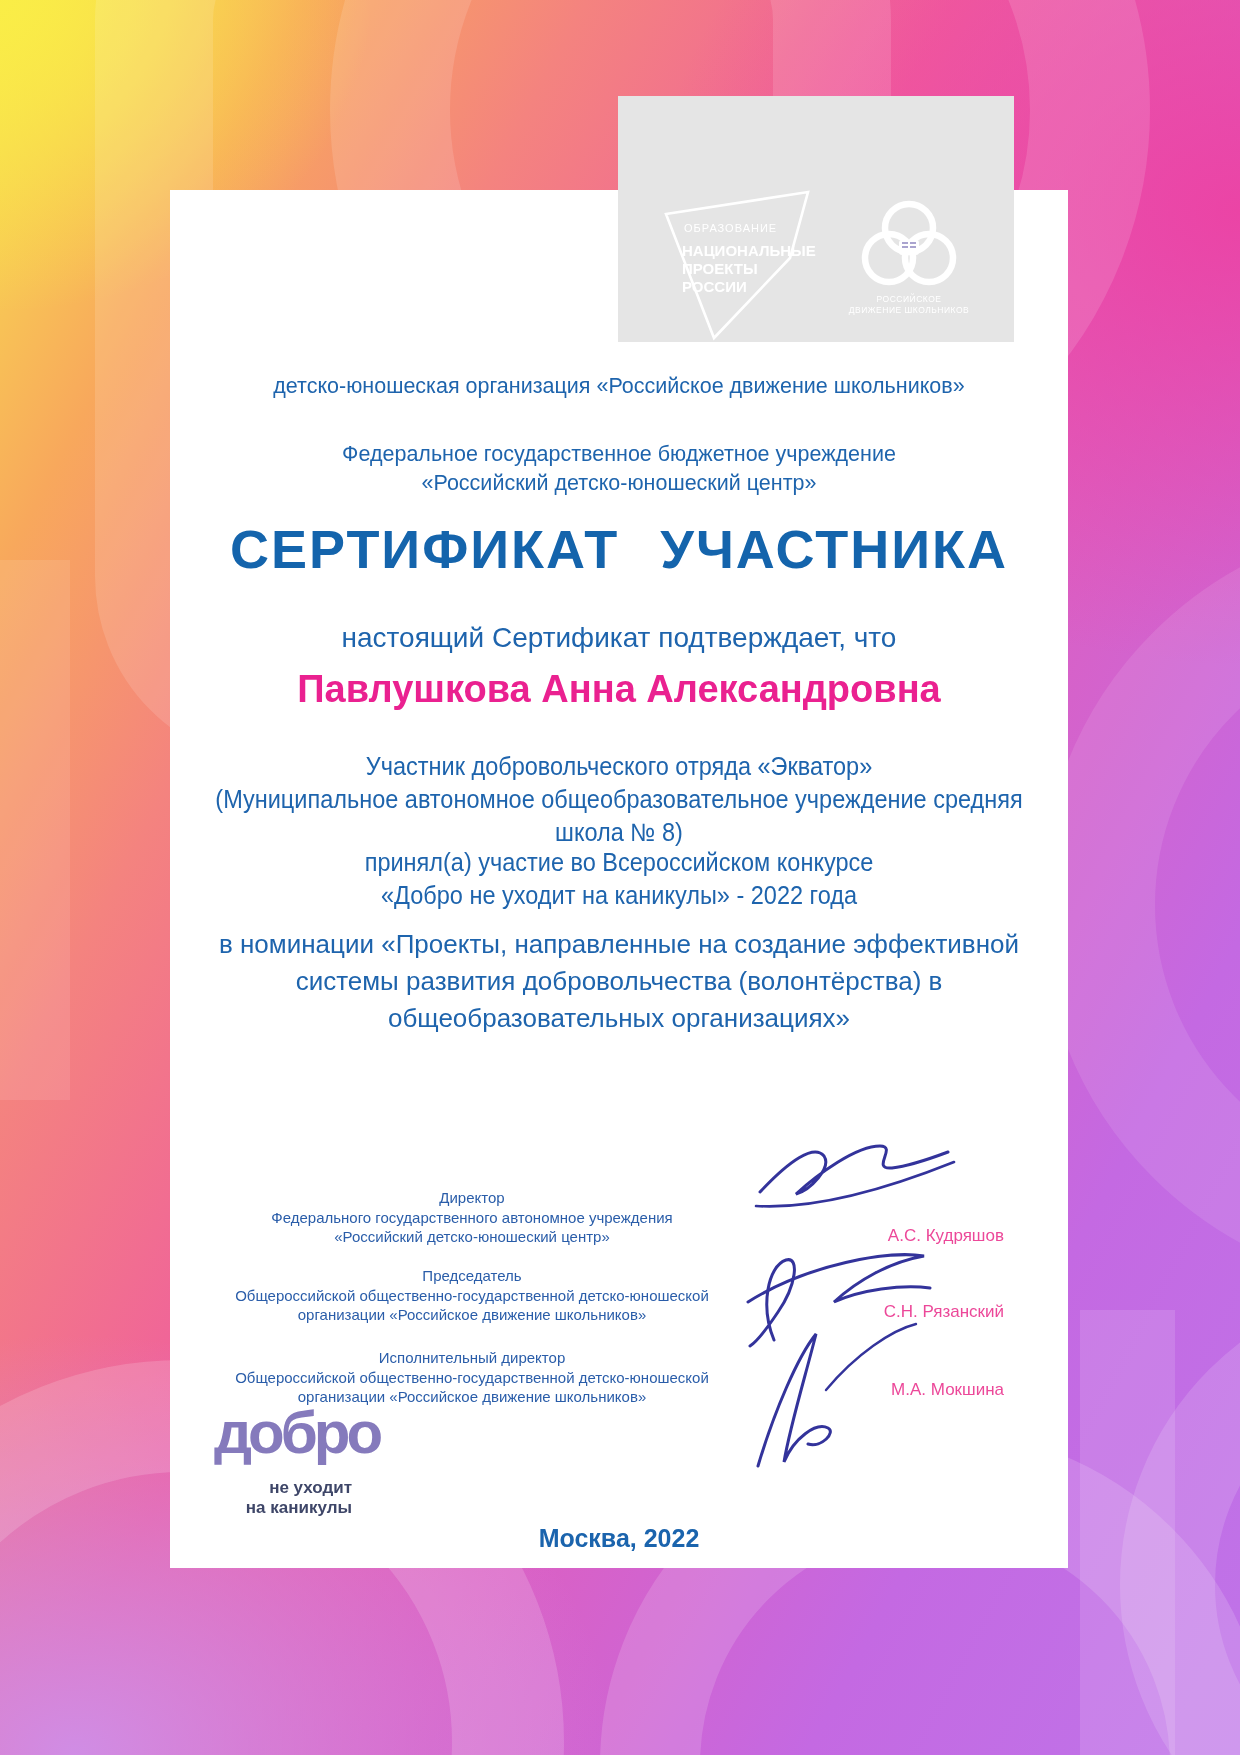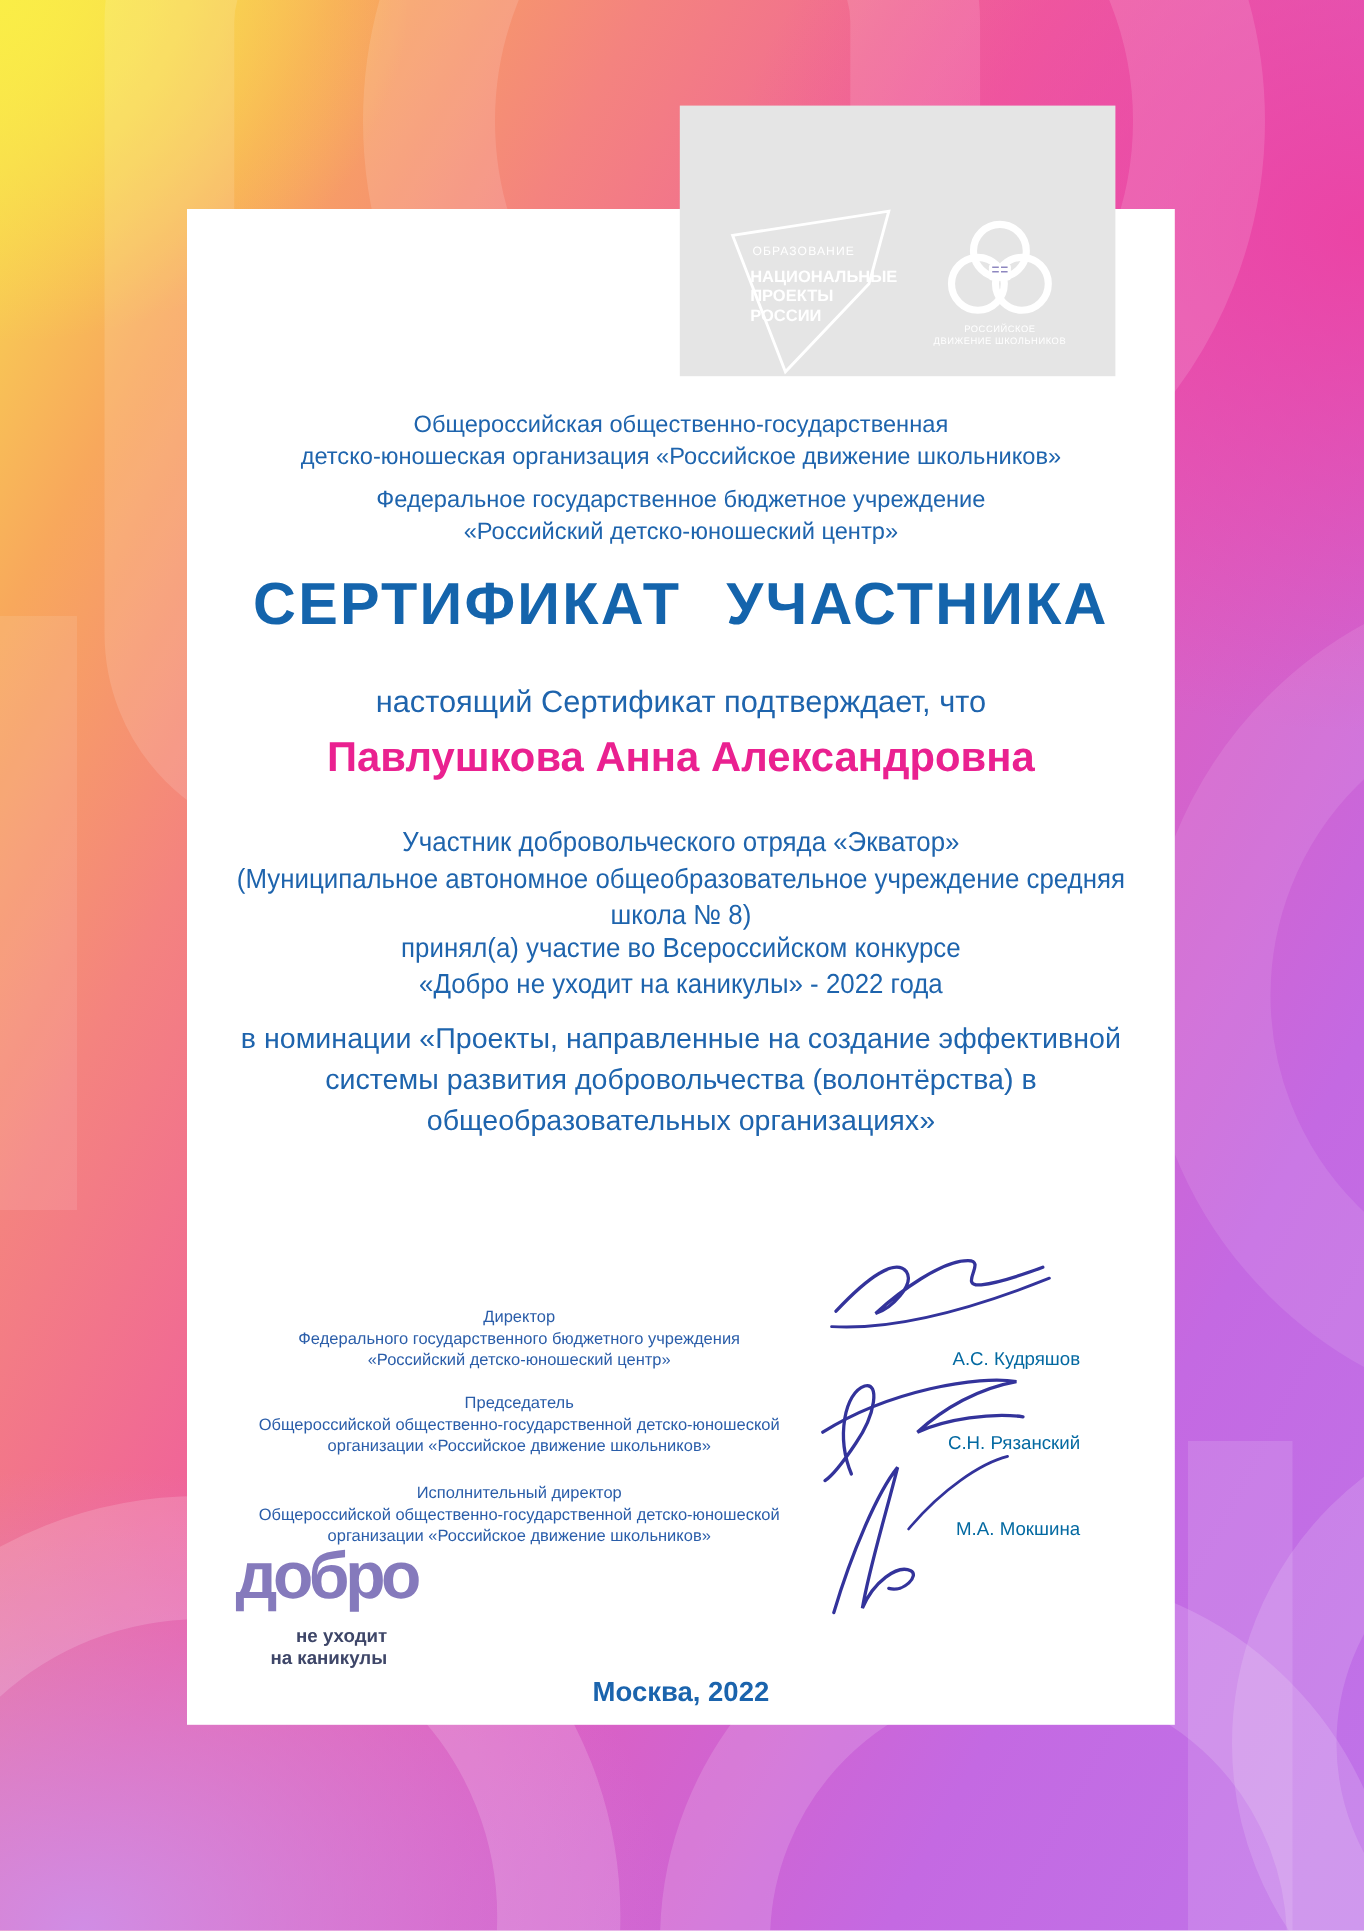--- a/index.html
+++ b/index.html
@@ -26,21 +26,21 @@
   .title { top:328px; font-size:54px; font-weight:bold; color:#1464ac; letter-spacing:2px; word-spacing:24px; }
   .confirm { top:432px; font-size:28px; }
   .name  { top:478px; font-size:38px; font-weight:bold; color:#ea2190; }
   .cond  { transform:scaleX(.94); transform-origin:50% 0; }
   .detail1 { top:560px; font-size:25px; line-height:33px; }
   .detail2 { top:656px; font-size:25px; line-height:33px; }
   .nomin { top:736px; font-size:26px; line-height:37px; }
 
   .role { position:absolute; left:52px; width:500px; font-size:15px; line-height:19.5px; color:#2a5da9; text-align:center; }
   .role1 { top:998px; } .role2 { top:1076px; } .role3 { top:1158px; }
-  .signame { position:absolute; right:86px; font-size:17px; color:#0369a1; text-align:right; }
+  .signame { position:absolute; right:64px; font-size:17px; color:#ec4899; text-align:right; }
   .signame1 { top:1036px; } .signame2 { top:1112px; } .signame3 { top:1190px; }
   .sig { position:absolute; }
   .sig1 { left:582px; top:940px; } .sig2 { left:568px; top:1052px; } .sig3 { left:560px; top:1128px; }
 
   .dobro { position:absolute; left:44px; top:1208px; font-size:60px; font-weight:bold; letter-spacing:-4px; color:#857abc; }
   .dobro-sub { position:absolute; left:40px; top:1288px; width:142px; text-align:right; font-size:17px; line-height:20px; font-weight:bold; color:#3e4668; }
   .moscow { top:1298px; font-size:25px; font-weight:bold; color:#1b64ad;margin-top:36px; }
 
   svg text { font-family:"Liberation Sans", sans-serif; }
 </style>
@@ -75,21 +75,20 @@
         <circle cx="45" cy="64" r="24" fill="none" stroke="#ffffff" stroke-width="6.5"></circle>
         <circle cx="85" cy="64" r="24" fill="none" stroke="#ffffff" stroke-width="6.5"></circle>
         <rect x="55" y="46" width="20" height="15" rx="3" fill="#ffffff"></rect>
         <path d="M58,49 h6 M58,53 h6 M66,49 h6 M66,53 h6" stroke="#8e87c0" stroke-width="1.4" fill="none"></path>
         <text x="65" y="108" fill="#ffffff" font-size="8.5" text-anchor="middle" letter-spacing="0.5">РОССИЙСКОЕ</text>
         <text x="65" y="119" fill="#ffffff" font-size="8.5" text-anchor="middle" letter-spacing="0.5">ДВИЖЕНИЕ ШКОЛЬНИКОВ</text>
       </svg>
     </div>
 
     <div class="ctext org">
-      <div>Общероссийская общественно-государственная</div>
       <div>детско-юношеская организация «Российское движение школьников»</div>
     </div>
     <div class="ctext org org2">
       <div>Федеральное государственное бюджетное учреждение</div>
       <div>«Российский детско-юношеский центр»</div>
     </div>
 
     <div class="ctext title">СЕРТИФИКАТ УЧАСТНИКА</div>
 
     <div class="ctext confirm">настоящий Сертификат подтверждает, что</div>
@@ -107,21 +106,21 @@
     </div>
 
     <div class="ctext nomin">
       <div>в номинации «Проекты, направленные на создание эффективной</div>
       <div>системы развития добровольчества (волонтёрства) в</div>
       <div>общеобразовательных организациях»</div>
     </div>
 
     <div class="role role1">
       <div>Директор</div>
-      <div>Федерального государственного бюджетного учреждения</div>
+      <div>Федерального государственного автономное учреждения</div>
       <div>«Российский детско-юношеский центр»</div>
     </div>
     <div class="role role2">
       <div>Председатель</div>
       <div>Общероссийской общественно-государственной детско-юношеской</div>
       <div>организации «Российское движение школьников»</div>
     </div>
     <div class="role role3">
       <div>Исполнительный директор</div>
       <div>Общероссийской общественно-государственной детско-юношеской</div>

